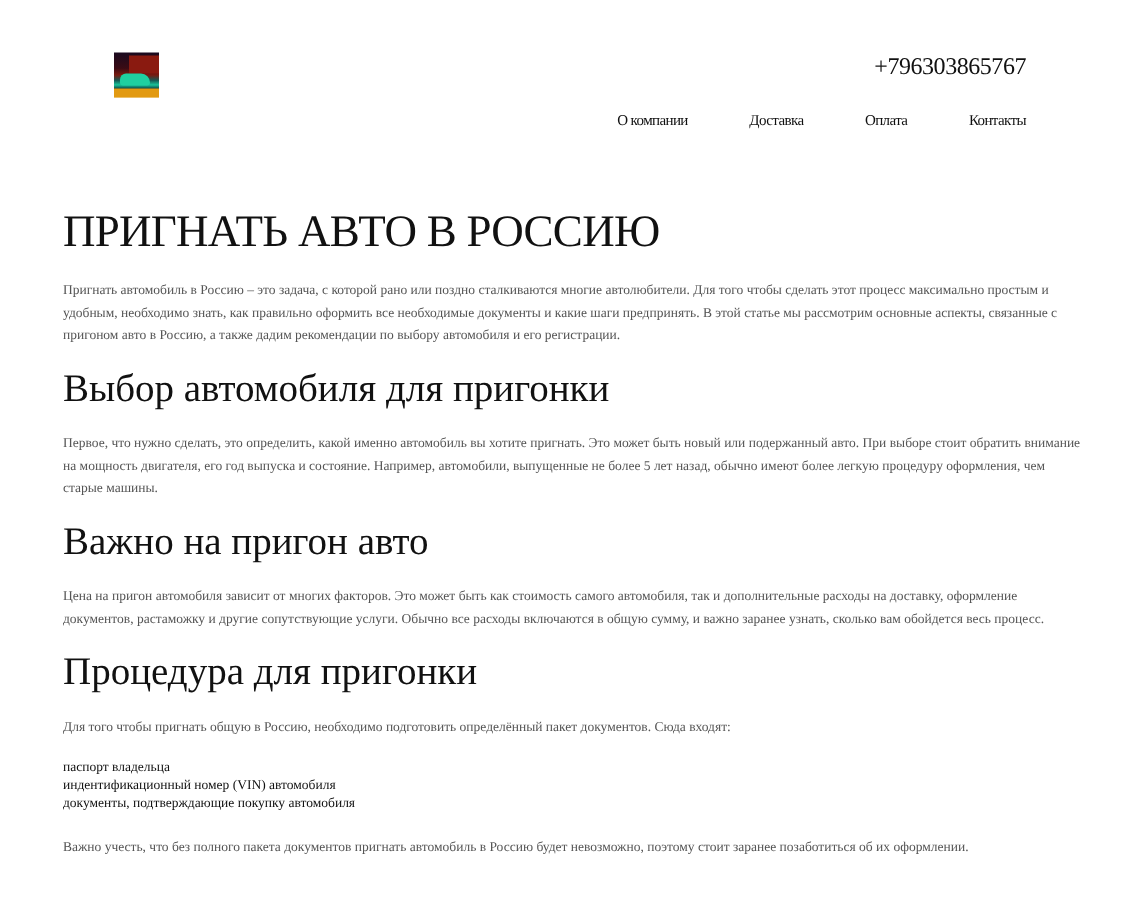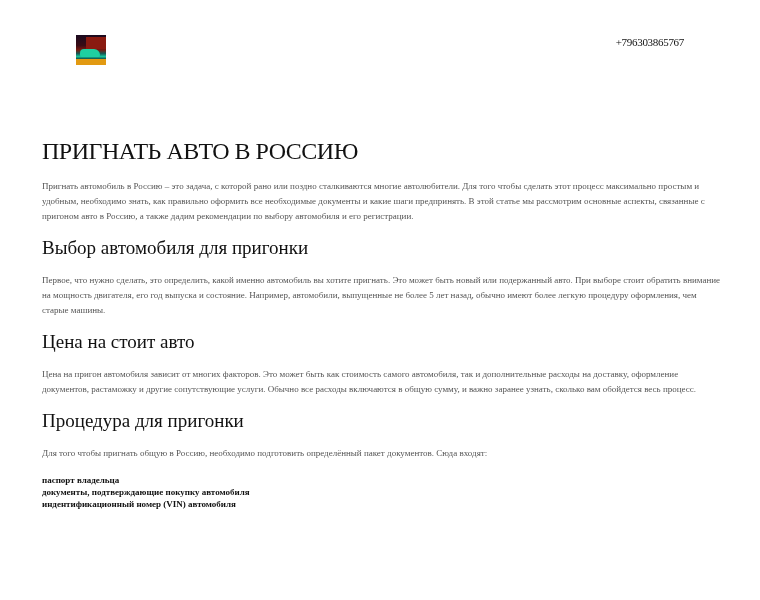--- a/index.html
+++ b/index.html
@@ -37,21 +37,21 @@
       background: #1fd0a0; border-radius: 4px 6px 2px 2px;
     }
     .logo .ground {
       position: absolute; left: 0; top: 24px; width: 30px; height: 6px;
       background: #e29a12;
     }
     .phone {
       position: absolute;
       right: 76px;
       top: 36px;
-      font-size: 11px;
+      font-size: 16px;
       letter-spacing: -0.3px;
       color: #111;
       text-decoration: none;
       margin-left: 18px;
     }
     .nav {
       position: absolute;
       right: 76px;
       top: 75px;
       display: flex;
@@ -65,74 +65,81 @@
       margin-left: 41px;
     }
     .content {
       position: absolute;
       left: 42px;
       top: 138px;
       width: 680px;
     }
     h1 {
       font-weight: normal;
-      font-size: 24px;
+      font-size: 30px;
       margin: 0 0 14px 0;
       letter-spacing: -0.5px;
       color: #111;
     }
     h2 {
       font-weight: normal;
-      font-size: 19px;
+      font-size: 26px;
       margin: 0 0 14px 0;
       color: #111;
     }
     p {
       font-size: 9px;
       line-height: 15px;
       color: #555;
       margin: 0 0 13px 0;
     }
     .intro { }
     .doc-list {
       list-style: none;
       padding: 0;
       margin: 0 0 16px 0;
     }
     .doc-list li {
       font-size: 9px;
-      font-weight: bold;
+      font-weight: normal;
       line-height: 12px;
       color: #111;
     }
   </style>
 </head>
 <body>
 
 <div class="header">
   <a class="logo">
     <span class="red"></span>
     <span class="car"></span>
     <span class="ground"></span>
   </a>
   <a class="phone">+796303865767</a>
+  <nav class="nav">
+    <a>О компании</a>
+    <a>Доставка</a>
+    <a>Оплата</a>
+    <a>Контакты</a>
+  </nav>
 </div>
 
 <main class="content">
   <h1>ПРИГНАТЬ АВТО В РОССИЮ</h1>
   <p class="intro">Пригнать автомобиль в Россию – это задача, с которой рано или поздно сталкиваются многие автолюбители. Для того чтобы сделать этот процесс максимально простым и удобным, необходимо знать, как правильно оформить все необходимые документы и какие шаги предпринять. В этой статье мы рассмотрим основные аспекты, связанные с пригоном авто в Россию, а также дадим рекомендации по выбору автомобиля и его регистрации.</p>
 
   <h2>Выбор автомобиля для пригонки</h2>
   <p>Первое, что нужно сделать, это определить, какой именно автомобиль вы хотите пригнать. Это может быть новый или подержанный авто. При выборе стоит обратить внимание на мощность двигателя, его год выпуска и состояние. Например, автомобили, выпущенные не более 5 лет назад, обычно имеют более легкую процедуру оформления, чем старые машины.</p>
 
-  <h2>Цена на стоит авто</h2>
+  <h2>Важно на пригон авто</h2>
   <p>Цена на пригон автомобиля зависит от многих факторов. Это может быть как стоимость самого автомобиля, так и дополнительные расходы на доставку, оформление документов, растаможку и другие сопутствующие услуги. Обычно все расходы включаются в общую сумму, и важно заранее узнать, сколько вам обойдется весь процесс.</p>
 
   <h2>Процедура для пригонки</h2>
   <p>Для того чтобы пригнать общую в Россию, необходимо подготовить определённый пакет документов. Сюда входят:</p>
   <ul class="doc-list">
     <li>паспорт владельца</li>
+    <li>индентификационный номер (VIN) автомобиля</li>
     <li>документы, подтверждающие покупку автомобиля</li>
-    <li>индентификационный номер (VIN) автомобиля</li>
   </ul>
+  <p>Важно учесть, что без полного пакета документов пригнать автомобиль в Россию будет невозможно, поэтому стоит заранее позаботиться об их оформлении.</p>
 
 
 </main>
 
 </body></html>

